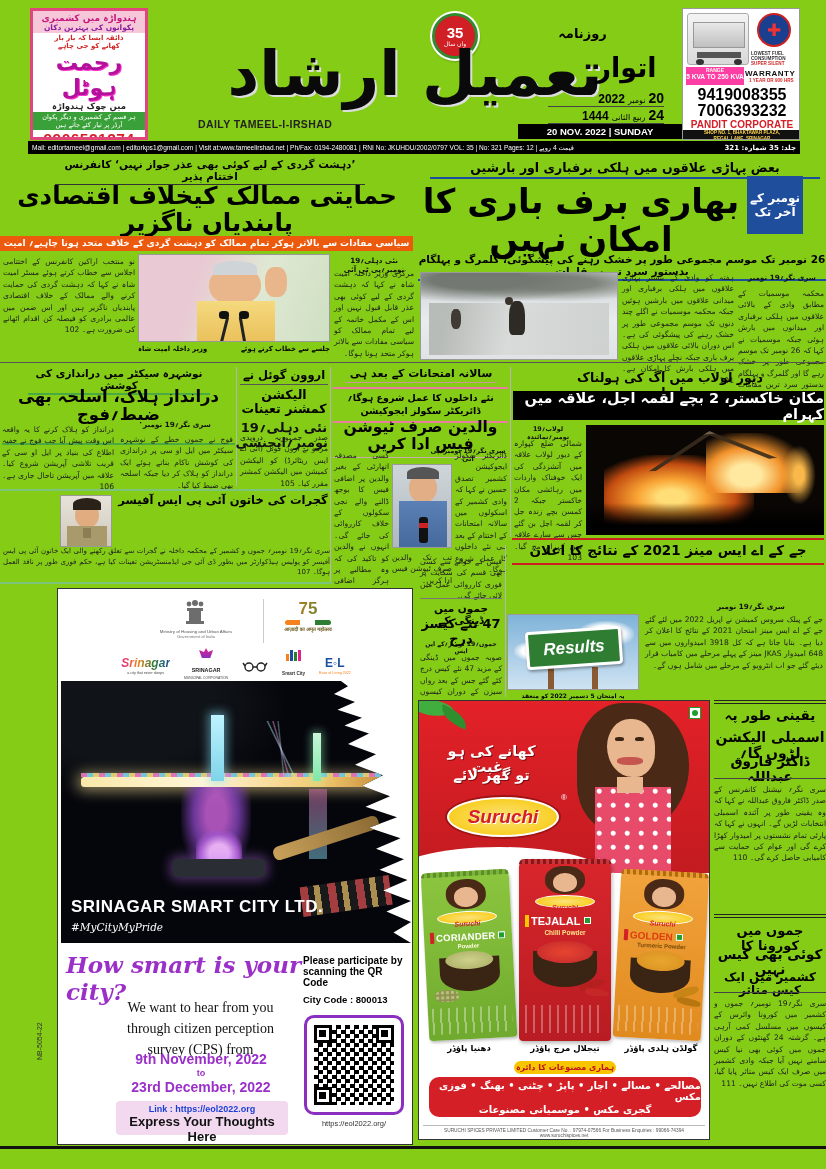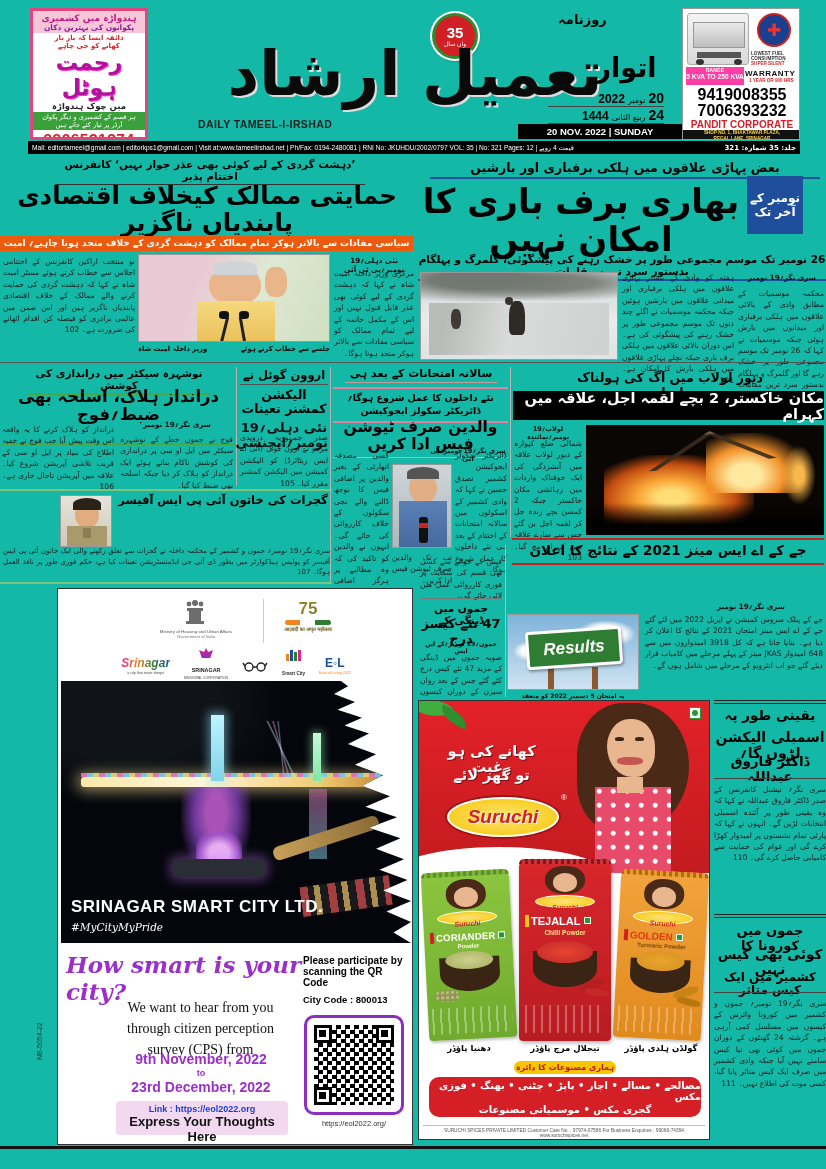--- a/index.html
+++ b/index.html
@@ -1,17 +1,17 @@
 <!DOCTYPE html>
 <html><head>
 <meta charset="utf-8">
 <style>
 *{margin:0;padding:0;box-sizing:border-box}
 body{background:#9a9a9a;font-family:"Liberation Sans",sans-serif}
-.page{position:relative;width:826px;height:1169px;margin:0 auto;background:#14b8a6;overflow:hidden}
+.page{position:relative;width:826px;height:1169px;margin:0 auto;background:#84cc16;overflow:hidden}
 .abs{position:absolute}
 .ctr{text-align:center}
 .u{font-family:"DejaVu Sans",sans-serif;direction:rtl}
 .bt{font-family:"DejaVu Sans",sans-serif;font-size:7.6px;line-height:1.5;text-align:justify;color:#1c1c1c;direction:rtl}
 .dl{font-family:"DejaVu Sans",sans-serif;font-size:7.2px;font-weight:bold;color:#111;direction:rtl}
 .kick{font-family:"DejaVu Sans",sans-serif;font-weight:bold;color:#000;direction:rtl;text-align:center}
 .hl{font-family:"DejaVu Sans",sans-serif;font-weight:bold;color:#000;direction:rtl;text-align:center;line-height:1.12}
 .vr{position:absolute;width:1px;background:#b5b5b5}
 .hr{position:absolute;background:#888}
 .photo{position:absolute;overflow:hidden}
@@ -35,21 +35,21 @@
       <div class="u ctr" style="font-size:6.5px;color:#fff">ہر قسم کے کشمیری و دیگر پکوان</div>
       <div class="u ctr" style="font-size:6.5px;color:#fff">آرڈر پر تیار کئے جاتے ہیں</div>
     </div>
     <div class="ctr" style="font-size:15.5px;font-weight:bold;color:#d5202a;letter-spacing:.5px">9906521274</div>
   </div>
 
   <div class="abs" style="left:432px;top:13px;width:46px;height:46px;border-radius:50%;background:#d02025;border:3px solid #2e8b2e;box-shadow:0 0 0 2px #fff,1px 2px 3px rgba(0,0,0,.4);display:flex;flex-direction:column;align-items:center;justify-content:center">
     <div style="color:#fff;font-weight:bold;font-size:15px;line-height:1">35</div>
     <div class="u" style="color:#fff;font-size:6px">واں سال</div>
   </div>
-  <div class="abs u b" style="left:545px;top:12px;width:75px;font-size:13px;font-weight:bold;text-align:center">روزنامہ</div>
+  <div class="abs u b" style="left:545px;top:26px;width:75px;font-size:13px;font-weight:bold;text-align:center">روزنامہ</div>
   <div class="abs u" style="left:190px;top:32px;width:450px;height:92px;font-size:62px;font-weight:bold;color:#0a0a0a;text-align:center;line-height:1.35;text-shadow:2px 2px 0 #ddd">تعمیل ارشاد</div>
   <div class="abs" style="left:198px;top:118px;font-size:10.5px;font-weight:bold;color:#222;letter-spacing:.4px">DAILY TAMEEL-I-IRSHAD</div>
 
   <div class="abs u" style="left:592px;top:52px;width:68px;font-size:27px;font-weight:bold;text-align:center">اتوار</div>
   <div class="abs" style="left:548px;top:90px;width:116px;display:flex;direction:rtl;justify-content:flex-start;align-items:baseline;gap:3px;border-bottom:1px solid #444">
     <span style="font-size:14px;font-weight:bold">20</span>
     <span class="u" style="font-size:8px">نومبر</span>
     <span style="font-size:12px;font-weight:bold">2022</span>
   </div>
   <div class="abs" style="left:548px;top:107px;width:116px;display:flex;direction:rtl;justify-content:flex-start;align-items:baseline;gap:3px;border-bottom:1px solid #444">

